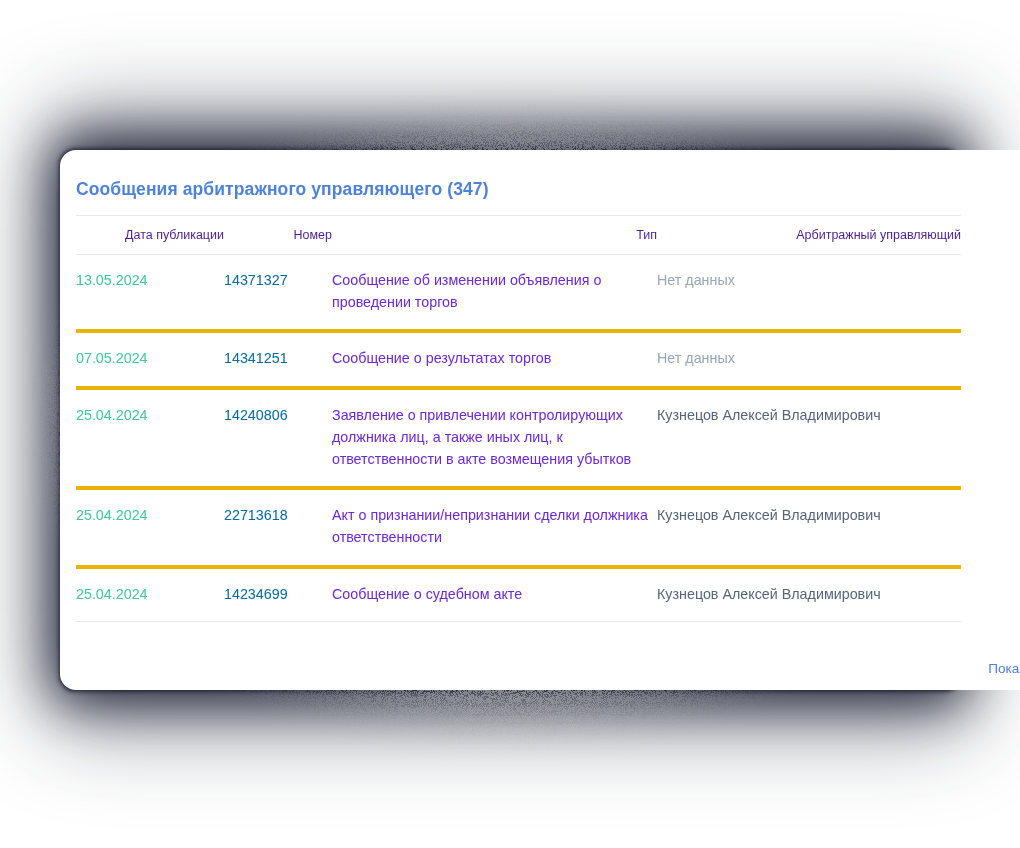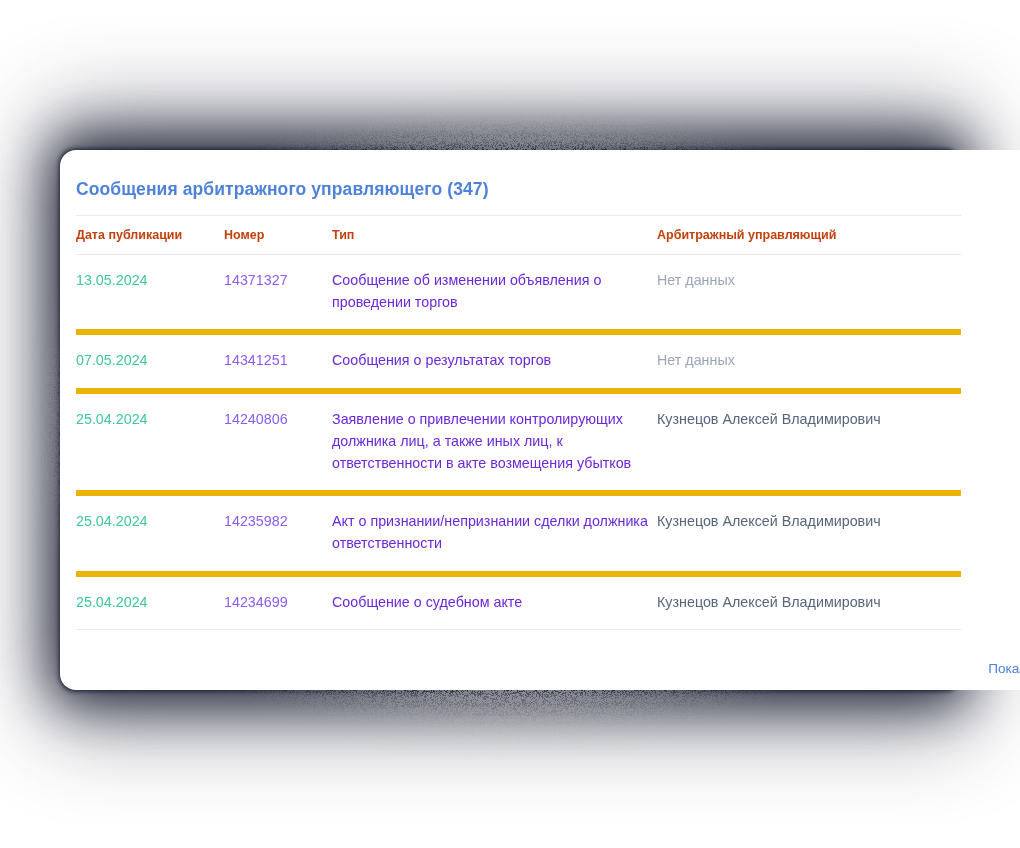--- a/index.html
+++ b/index.html
@@ -71,48 +71,48 @@
 
   #messages-table {
     position: absolute;
     left: 16px;
     top: 65px;
     width: 885px;
     border-collapse: collapse;
     table-layout: fixed;
   }
   #messages-table thead th {
-    text-align: left;
+    text-align: right;
     font-size: 12.5px;
-    font-weight: bold;
-    color: #c2410c;
+    font-weight: normal;
+    color: #4c1d95;
     padding: 12px 0 12px 0;
     border-top: 1px solid #e6e9ee;
     border-bottom: 1px solid #e6e9ee;
     white-space: nowrap;
     vertical-align: middle;
   }
   #messages-table tbody td {
     font-size: 14.3px;
     padding: 15px 0 16px 0;
-    border-bottom: 6px solid #eab308;
+    border-bottom: 4px solid #eab308;
     vertical-align: top;
     line-height: 1.52;
   }
   #messages-table tbody tr:last-child td {
     border-bottom: 1px solid #e6e9ee;
   }
 
   col.c-date { width: 148px; }
   col.c-num  { width: 108px; }
   col.c-type { width: 325px; }
   col.c-mgr  { width: 304px; }
 
   .cell-date { color: #3fc79d; white-space: nowrap; }
-  .cell-num  { color: #8b5cf6; white-space: nowrap; margin-left: 44px; }
+  .cell-num  { color: #0369a1; white-space: nowrap; margin-left: 44px; }
   .cell-type { color: #6d28d9; padding-right: 28px; }
   .cell-mgr  { color: #56657c; }
   .cell-mgr.empty { color: #9aa5b7; margin-top: 22px; }
 
   #show-more-row {
     position: absolute;
     left: 0;
     right: 0;
     top: 496px;
     height: 44px;
@@ -182,32 +182,32 @@
     <tbody id="messages-body">
         <tr>
           <td class="cell-date">13.05.2024</td>
           <td class="cell-num">14371327</td>
           <td class="cell-type">Сообщение об изменении объявления о проведении торгов</td>
           <td class="cell-mgr empty">Нет данных</td>
         </tr>
         <tr>
           <td class="cell-date">07.05.2024</td>
           <td class="cell-num">14341251</td>
-          <td class="cell-type">Сообщения о результатах торгов</td>
+          <td class="cell-type">Сообщение о результатах торгов</td>
           <td class="cell-mgr empty">Нет данных</td>
         </tr>
         <tr>
           <td class="cell-date">25.04.2024</td>
           <td class="cell-num">14240806</td>
           <td class="cell-type">Заявление о привлечении контролирующих должника лиц, а также иных лиц, к ответственности в акте возмещения убытков</td>
           <td class="cell-mgr">Кузнецов Алексей Владимирович</td>
         </tr>
         <tr>
           <td class="cell-date">25.04.2024</td>
-          <td class="cell-num">14235982</td>
+          <td class="cell-num">22713618</td>
           <td class="cell-type">Акт о признании/непризнании сделки должника ответственности</td>
           <td class="cell-mgr">Кузнецов Алексей Владимирович</td>
         </tr>
         <tr>
           <td class="cell-date">25.04.2024</td>
           <td class="cell-num">14234699</td>
           <td class="cell-type">Сообщение о судебном акте</td>
           <td class="cell-mgr">Кузнецов Алексей Владимирович</td>
         </tr>
       </tbody>

